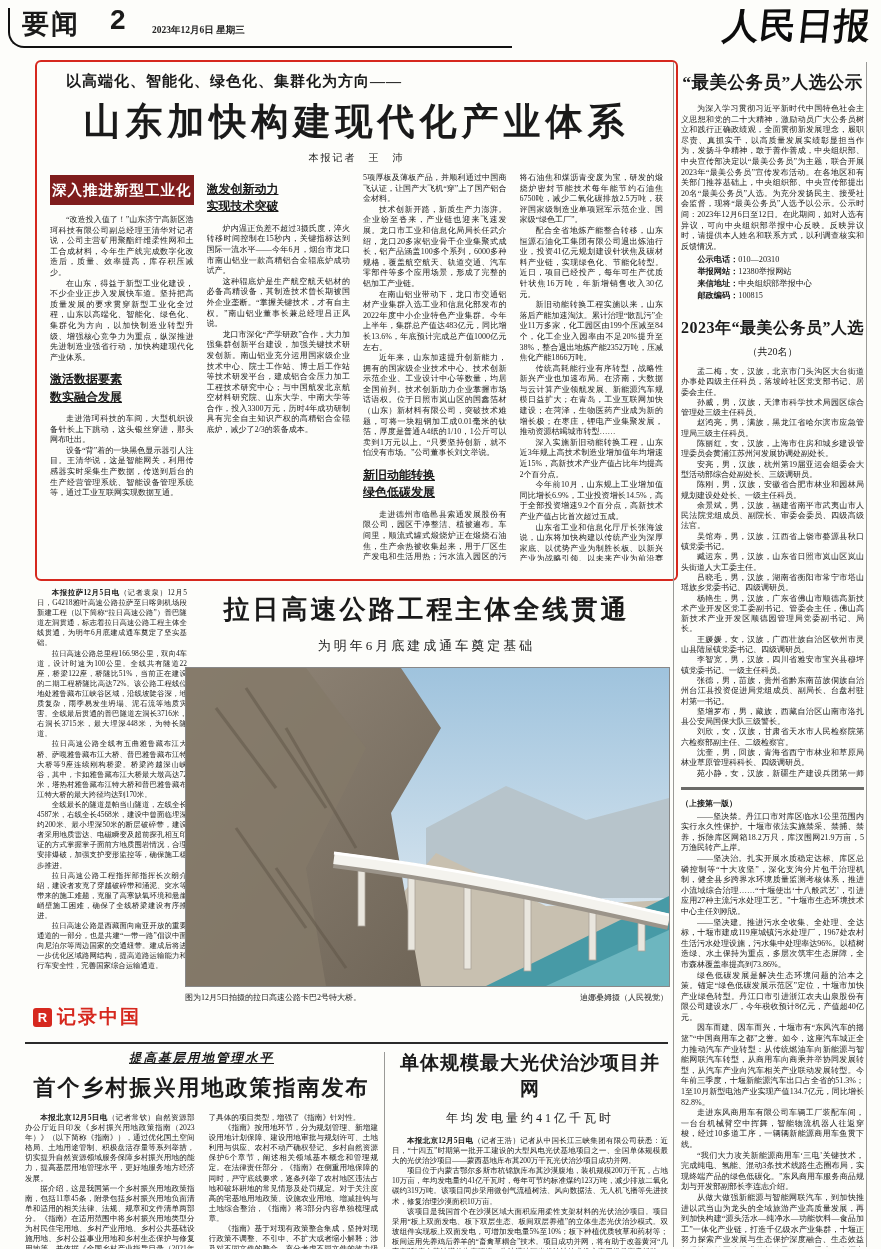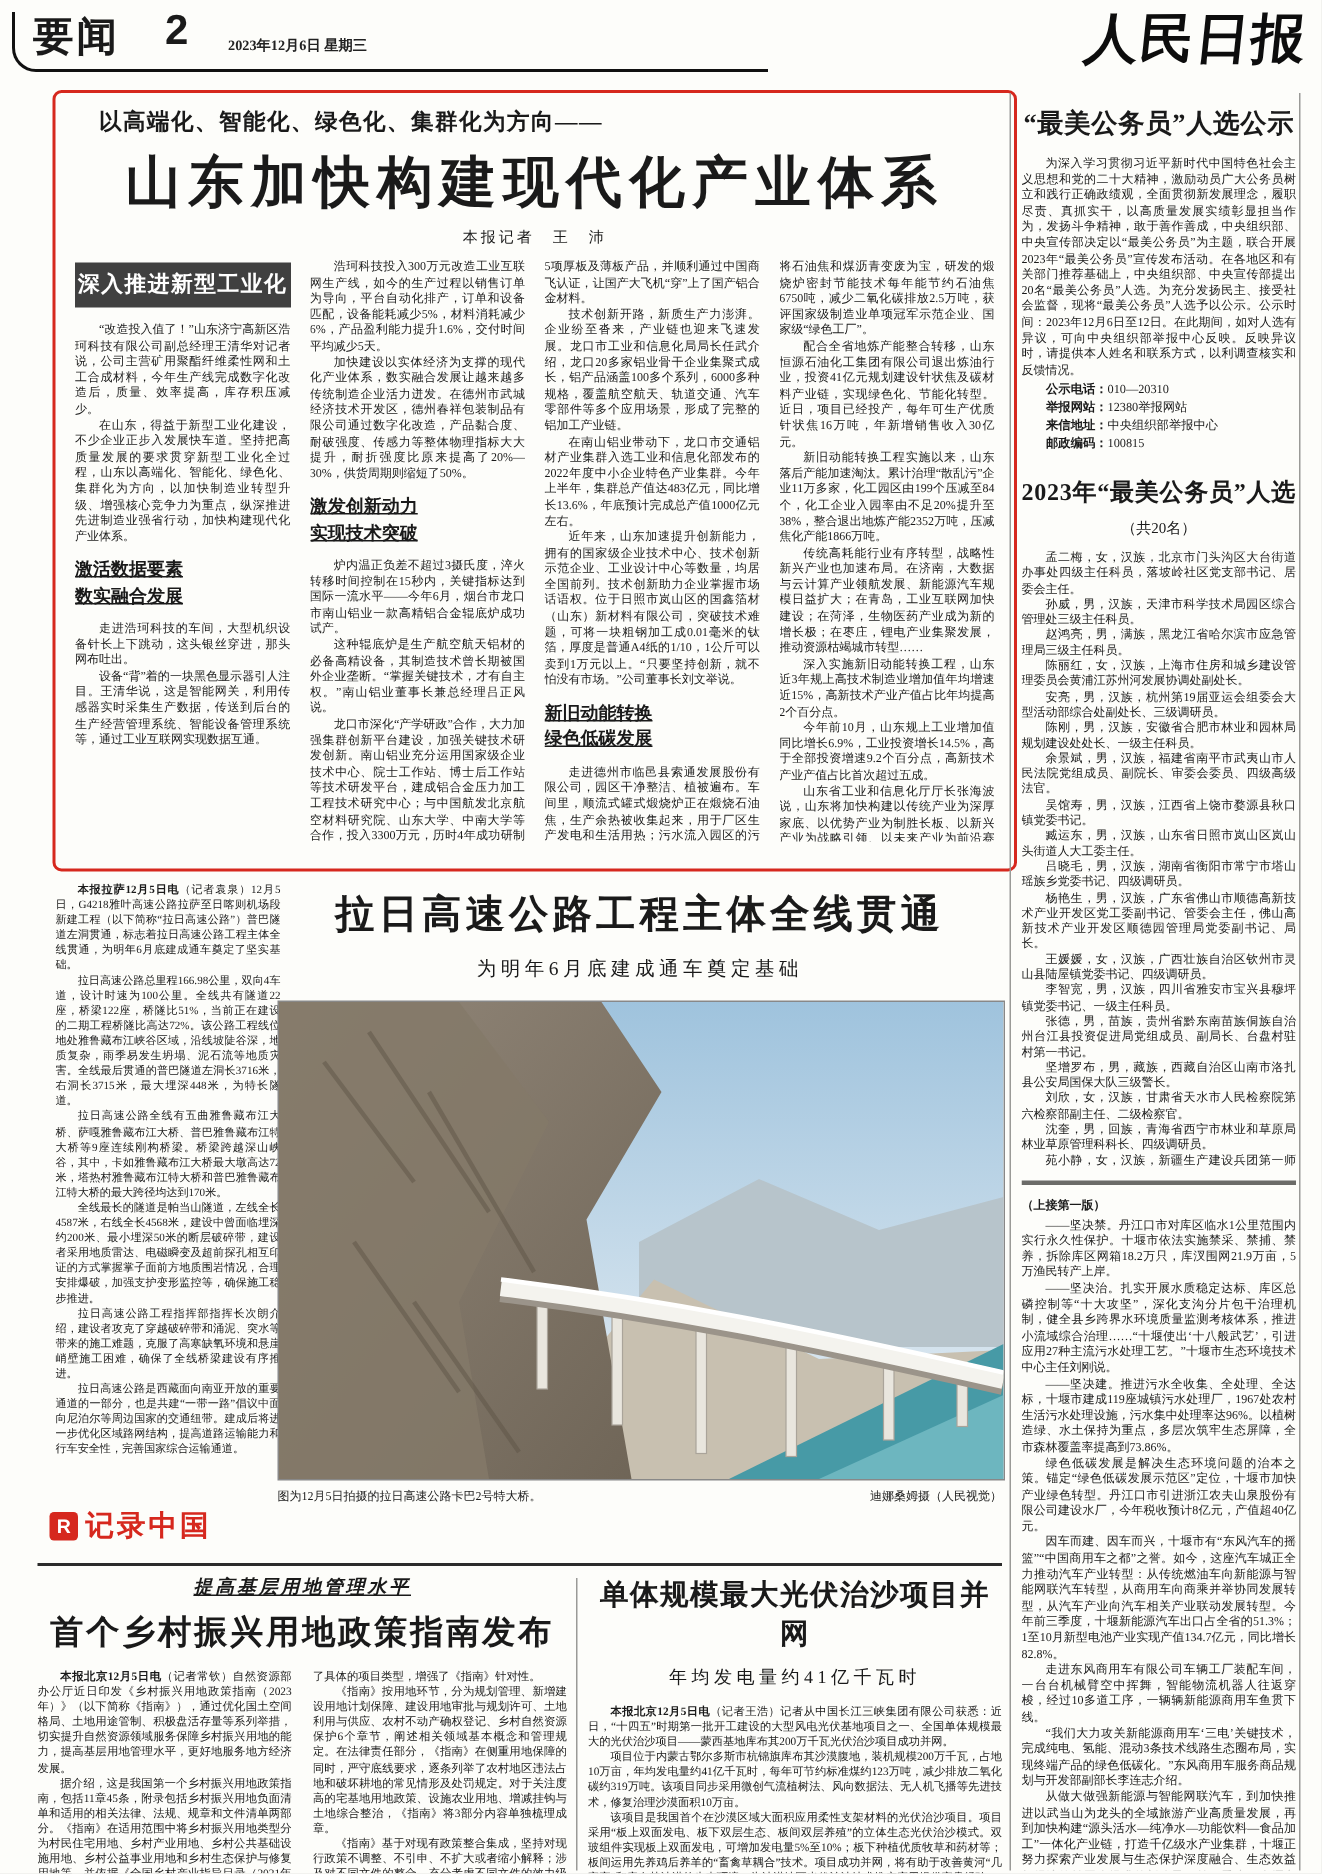--- a/index.html
+++ b/index.html
@@ -25,21 +25,21 @@
   .lead{font-weight:bold;}
   
   .main-art{position:absolute;left:35px;top:60px;width:643px;height:521px;
         border:2.5px solid #d6281e;border-radius:6px;box-sizing:border-box;padding:8px 13px 6px;}
   .kicker{font-size:15px;font-weight:bold;margin:2px 0 0 16px;letter-spacing:1px;}
   .main-headline{margin:6px 0 2px;text-align:center;font-size:37px;font-weight:bold;
         letter-spacing:5px;font-family:"Liberation Serif",serif;}
   .byline{text-align:center;font-size:10px;margin:4px 0 8px;letter-spacing:2px;}
   .cols{display:flex;gap:13px;height:388px;overflow:hidden;}
   .col{flex:1 1 0;overflow:hidden;font-size:8px;line-height:10.6px;}
-  .badge{background:#404040;color:#fff;text-align:center;font-weight:bold;
+  .badge{background:#7f1d1d;color:#fff;text-align:center;font-weight:bold;
         font-family:"Liberation Sans","DejaVu Sans",sans-serif;font-size:14.5px;
         line-height:30px;height:30px;margin:2px 0 10px;letter-spacing:1px;}
   .subhead{font-family:"Liberation Sans","DejaVu Sans",sans-serif;font-weight:bold;
         font-size:12px;text-align:left;margin:8px 0;white-space:pre-line;line-height:1.45;text-decoration:underline;}
   
   .sidebar{position:absolute;left:681px;top:62px;width:183px;height:1185px;
         display:flex;flex-direction:column;overflow:hidden;}
   .sb-headline1{margin:8px 0 10px;text-align:center;font-size:17.5px;font-weight:bold;letter-spacing:0.5px;}
   .sb-body{font-size:8px;line-height:10.6px;height:148px;overflow:hidden;}
   .contacts{margin:2px 0 0;}
@@ -108,25 +108,20 @@
           </div>
         <h3 class="subhead">激活数据要素
 数实融合发展</h3>
         <div>
 
         <p class="para">走进浩珂科技的车间，大型机织设备针长上下跳动，这头银丝穿进，那头网布吐出。</p>
             <p class="para">设备“背”着的一块黑色显示器引人注目。王清华说，这是智能网关，利用传感器实时采集生产数据，传送到后台的生产经营管理系统、智能设备管理系统等，通过工业互联网实现数据互通。</p>
           </div>
       </div>
       <div class="col">
-        <div>
-
-        <p class="para">浩珂科技投入300万元改造工业互联网生产线，如今的生产过程以销售订单为导向，平台自动化排产，订单和设备匹配，设备能耗减少5%，材料消耗减少6%，产品盈利能力提升1.6%，交付时间平均减少5天。</p>
-            <p class="para">加快建设以实体经济为支撑的现代化产业体系，数实融合发展让越来越多传统制造企业活力迸发。在德州市武城经济技术开发区，德州春祥包装制品有限公司通过数字化改造，产品黏合度、耐破强度、传感力等整体物理指标大大提升，耐折强度比原来提高了20%—30%，供货周期则缩短了50%。</p>
-          </div>
         <h3 class="subhead">激发创新动力
 实现技术突破</h3>
         <div>
 
         <p class="para">炉内温正负差不超过3摄氏度，淬火转移时间控制在15秒内，关键指标达到国际一流水平——今年6月，烟台市龙口市南山铝业一款高精铝合金辊底炉成功试产。</p>
             <p class="para">这种辊底炉是生产航空航天铝材的必备高精设备，其制造技术曾长期被国外企业垄断。“掌握关键技术，才有自主权。”南山铝业董事长兼总经理吕正风说。</p>
             <p class="para">龙口市深化“产学研政”合作，大力加强集群创新平台建设，加强关键技术研发创新。南山铝业充分运用国家级企业技术中心、院士工作站、博士后工作站等技术研发平台，建成铝合金压力加工工程技术研究中心；与中国航发北京航空材料研究院、山东大学、中南大学等合作，投入3300万元，历时4年成功研制具有完全自主知识产权的高精铝合金辊底炉，减少了2/3的装备成本。</p>
           </div>
       </div>
       <div class="col">

